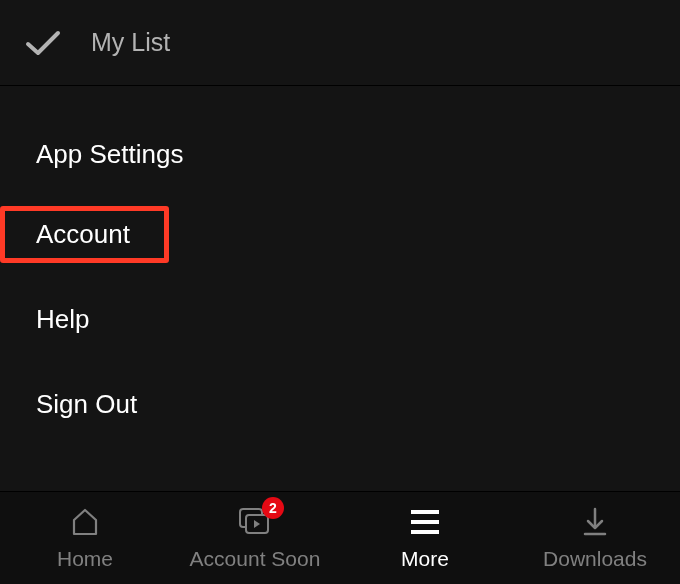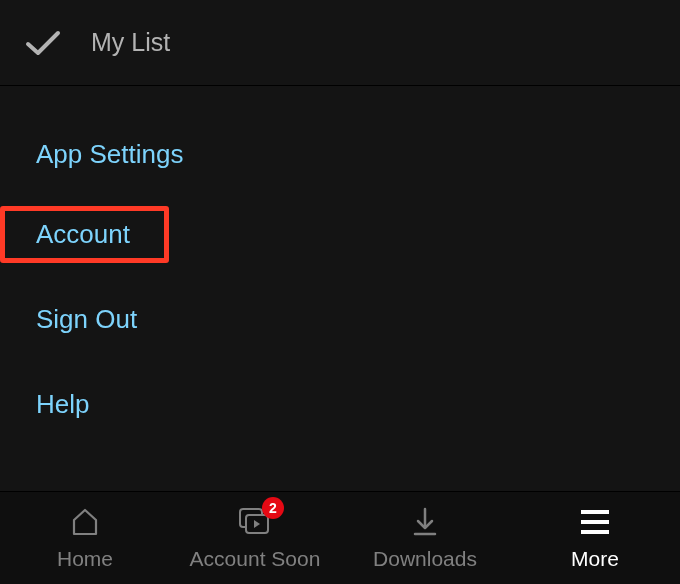--- a/index.html
+++ b/index.html
@@ -39,21 +39,21 @@
     }
     .menu-area {
       flex: 1;
       padding: 40px 0 10px 0;
       display: flex;
       flex-direction: column;
     }
     .menu-item {
       font-size: 26px;
       font-weight: 300;
-      color: #7dd3fc;
+      color: #ffffff;
       padding: 13px 36px;
       margin-bottom: 28px;
       cursor: pointer;
       width: fit-content;
     }
     .menu-item.highlighted {
       border: 5px solid #ff3a26;
       border-radius: 3px;
       padding: 8px 34px 8px 31px;
       margin-left: 0;
@@ -129,22 +129,22 @@
     <svg viewBox="0 0 36 28" fill="none" stroke="#b3b3b3" stroke-width="4" stroke-linecap="round" stroke-linejoin="round">
       <polyline points="3,15 13,24 33,4"></polyline>
     </svg>
   </span>
   <span class="mylist-label">My List</span>
 </div>
 
 <div class="menu-area">
   <div class="menu-item">App Settings</div>
   <div class="menu-item highlighted">Account</div>
+  <div class="menu-item">Help</div>
   <div class="menu-item">Sign Out</div>
-  <div class="menu-item">Help</div>
 </div>
 
 <div class="bottom-bar">
 
   <div class="tab">
     <span class="tab-icon">
       <svg width="30" height="30" viewBox="0 0 30 30" fill="none" stroke="#808080" stroke-width="2.2" stroke-linejoin="round">
         <path d="M4 13 L15 3 L26 13 L26 27 L4 27 Z"></path>
       </svg>
     </span>
@@ -157,35 +157,35 @@
       <svg width="34" height="30" viewBox="0 0 34 30" fill="none" stroke="#808080" stroke-width="2" stroke-linejoin="round">
         <rect x="2" y="2" width="22" height="18" rx="3"></rect>
         <rect x="8" y="8" width="22" height="18" rx="3" fill="#0f0f0f"></rect>
         <polygon points="16,13 16,21 22,17" fill="#808080" stroke="none"></polygon>
       </svg>
       <span class="badge">2</span>
     </span>
     <span class="tab-label">Account Soon</span>
   </div>
 
+  <div class="tab active">
+    <span class="tab-icon">
+      <span class="hamburger">
+        <span class="hamburger-line"></span>
+        <span class="hamburger-line"></span>
+        <span class="hamburger-line"></span>
+      </span>
+    </span>
+    <span class="tab-label">More</span>
+  </div>
+
   <div class="tab">
     <span class="tab-icon">
       <svg width="28" height="30" viewBox="0 0 28 30" fill="none" stroke="#808080" stroke-width="2.5" stroke-linecap="round" stroke-linejoin="round">
         <line x1="14" y1="2" x2="14" y2="20"></line>
         <polyline points="7,14 14,21 21,14"></polyline>
         <line x1="4" y1="27" x2="24" y2="27"></line>
       </svg>
     </span>
     <span class="tab-label">Downloads</span>
   </div>
 
-  <div class="tab active">
-    <span class="tab-icon">
-      <span class="hamburger">
-        <span class="hamburger-line"></span>
-        <span class="hamburger-line"></span>
-        <span class="hamburger-line"></span>
-      </span>
-    </span>
-    <span class="tab-label">More</span>
-  </div>
-
 </div>
 
 </body></html>

